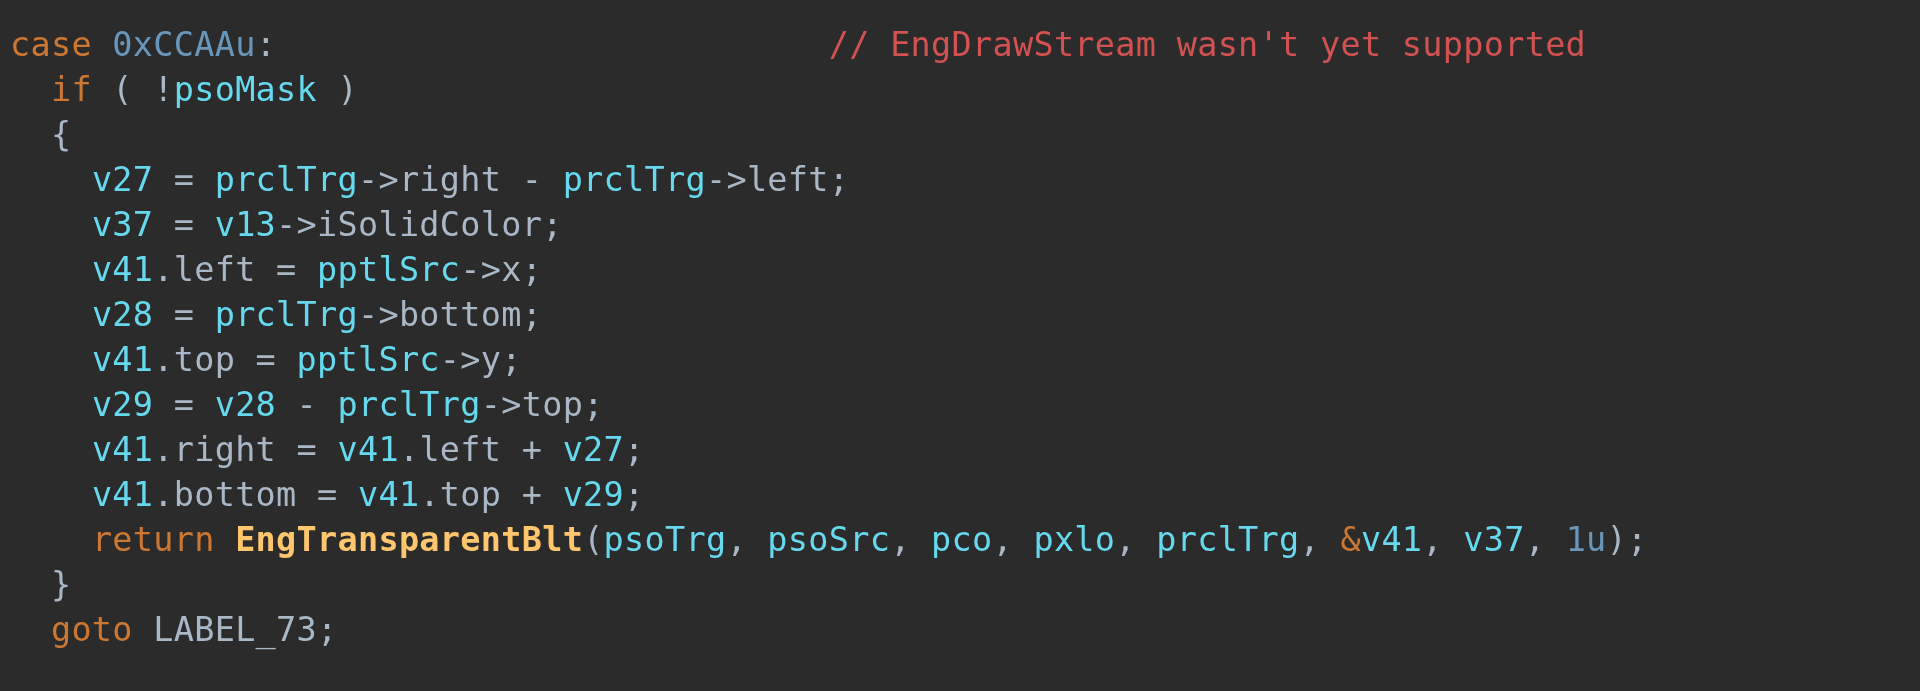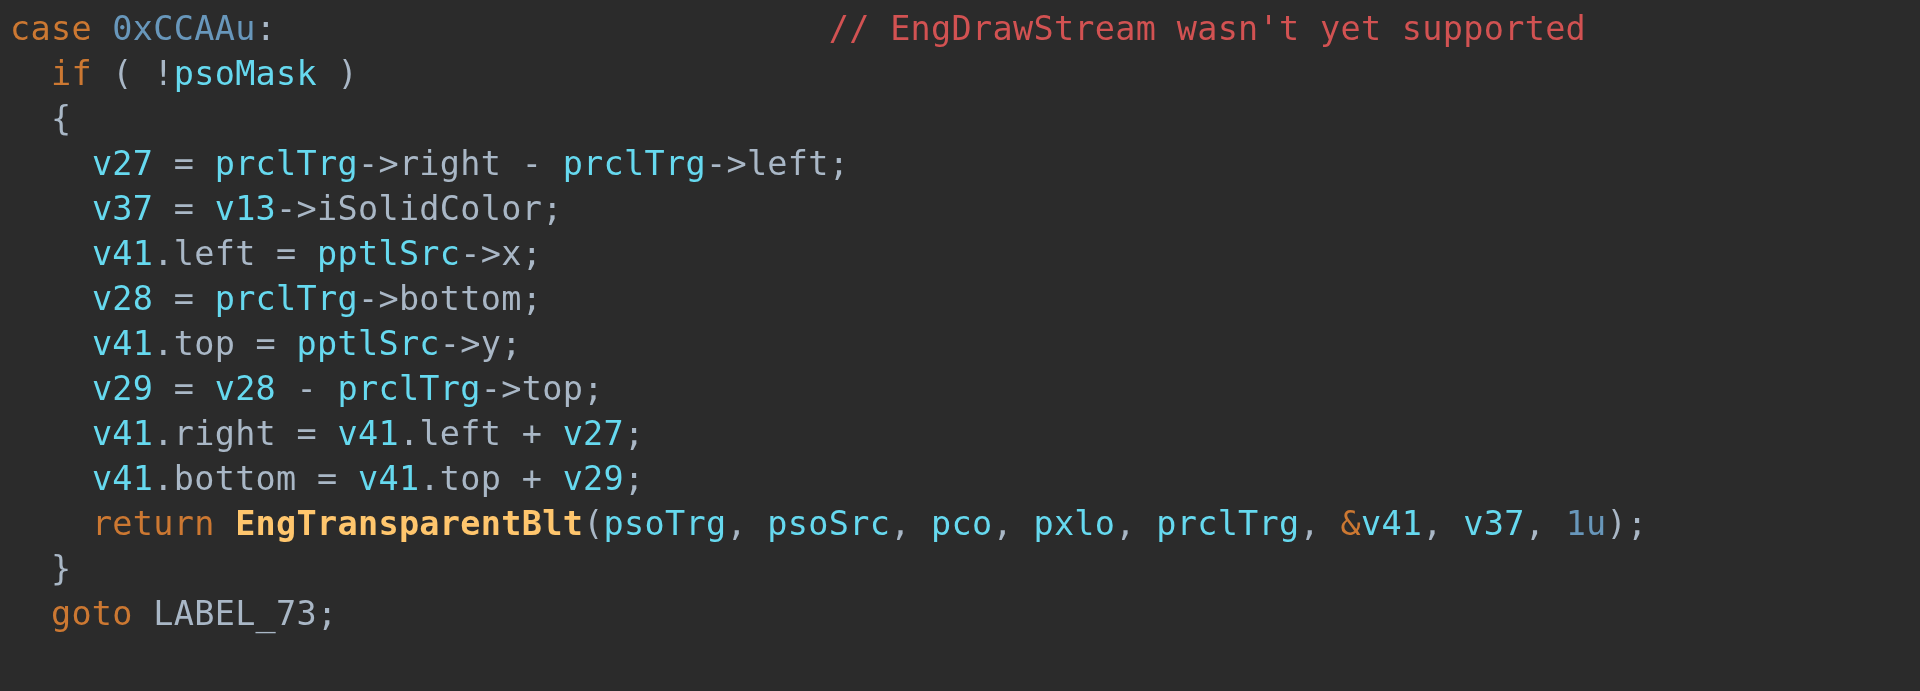--- a/index.html
+++ b/index.html
@@ -5,21 +5,21 @@
   html, body {
     margin: 0;
     padding: 0;
     width: 1920px;
     height: 691px;
     background: #2b2b2b;
     overflow: hidden;
   }
   pre.code {
     margin: 0;
-    padding: 6px 10px 0 10px;
+    padding: 22px 10px 0 10px;
     font-family: "Consolas", "Menlo", "DejaVu Sans Mono", monospace;
     font-size: 33.5px;
     line-height: 45px;
     color: #a9b7c6;
     white-space: pre;
     letter-spacing: 0.3px;
   }
   .kw   { color: #cc7832; }          
   .var  { color: #66d9ef; }          
   .mem  { color: #a9b7c6; }          

